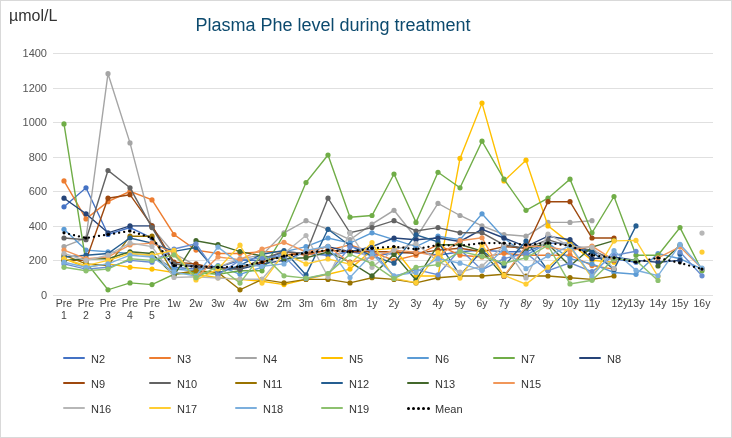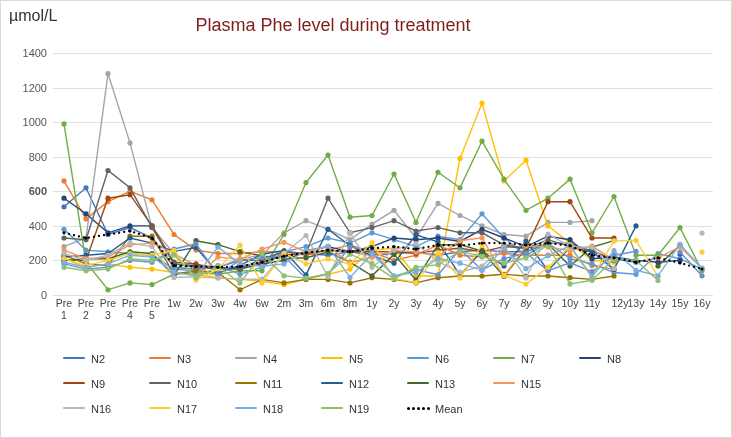--- a/index.html
+++ b/index.html
@@ -5,21 +5,21 @@
   html,body{margin:0;padding:0;}
   body{
     width:732px;height:438px;
     background:#ffffff;
     font-family:"Liberation Sans", sans-serif;
     color:#333;
     overflow:hidden;
   }
   #root{position:relative;width:732px;height:438px;box-sizing:border-box;border:1px solid #d9d9d9;}
   #yunit{position:absolute;left:8px;top:6px;font-size:16px;color:#333;}
-  #title{position:absolute;left:0;top:14px;width:664px;text-align:center;font-size:18px;color:#7f1d1d;}
+  #title{position:absolute;left:0;top:14px;width:664px;text-align:center;font-size:18px;color:#0c4a6e;}
   #plot{position:absolute;left:52px;top:52px;width:660px;height:242px;}
   #gridlayer{position:absolute;inset:0;}
   .gridline{position:absolute;left:0;width:100%;height:1px;background:#e0e0e0;}
   .ylabel{position:absolute;right:calc(100% + 6px);transform:translateY(-50%);font-size:11px;color:#555;white-space:nowrap;}
   #svgwrap{position:absolute;inset:0;}
   #xaxis{position:absolute;left:52px;top:296px;width:660px;height:44px;}
   .xtick{position:absolute;top:0;width:34px;margin-left:-17px;text-align:center;font-size:10.5px;color:#444;line-height:12px;}
   #legend{position:absolute;left:62px;top:352px;width:620px;height:76px;}
   .lgrow{position:absolute;left:0;width:620px;height:24px;display:flex;}
   .lgitem{width:86px;display:flex;align-items:flex-start;font-size:11px;color:#333;}
@@ -39,21 +39,21 @@
 
   <div id="plot">
     <div id="gridlayer">
         <div class="gridline" style="top: 242px;"></div>
         <div class="ylabel" style="top: 242px;">0</div>
         <div class="gridline" style="top: 207.429px;"></div>
         <div class="ylabel" style="top: 207.429px;">200</div>
         <div class="gridline" style="top: 172.857px;"></div>
         <div class="ylabel" style="top: 172.857px;">400</div>
         <div class="gridline" style="top: 138.286px;"></div>
-        <div class="ylabel" style="top: 138.286px; font-weight: bold;">600</div>
+        <div class="ylabel" style="top: 138.286px;">600</div>
         <div class="gridline" style="top: 103.714px;"></div>
         <div class="ylabel" style="top: 103.714px;">800</div>
         <div class="gridline" style="top: 69.1429px;"></div>
         <div class="ylabel" style="top: 69.1429px;">1000</div>
         <div class="gridline" style="top: 34.5714px;"></div>
         <div class="ylabel" style="top: 34.5714px;">1200</div>
         <div class="gridline" style="top: 0px;"></div>
         <div class="ylabel" style="top: 0px;">1400</div>
       </div>
     <div id="svgwrap"><svg width="660" height="242" viewBox="0 0 660 242">

